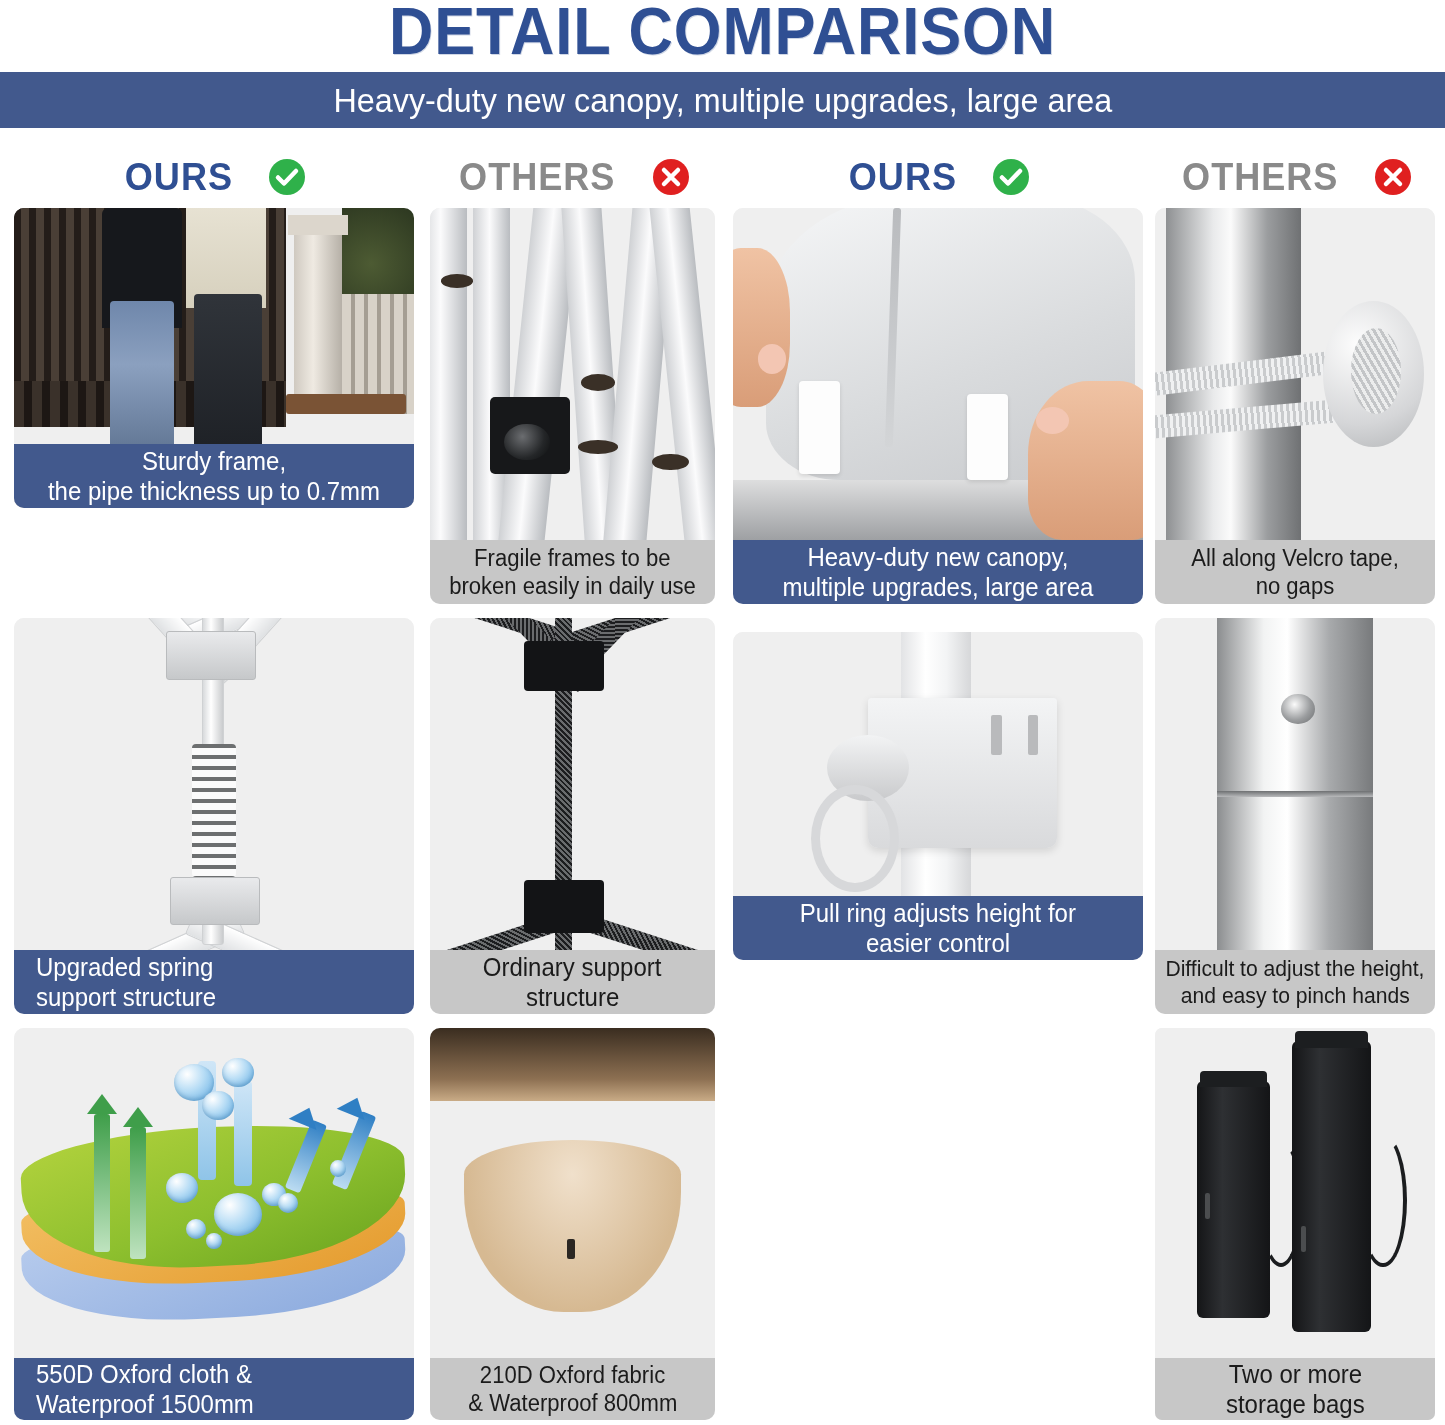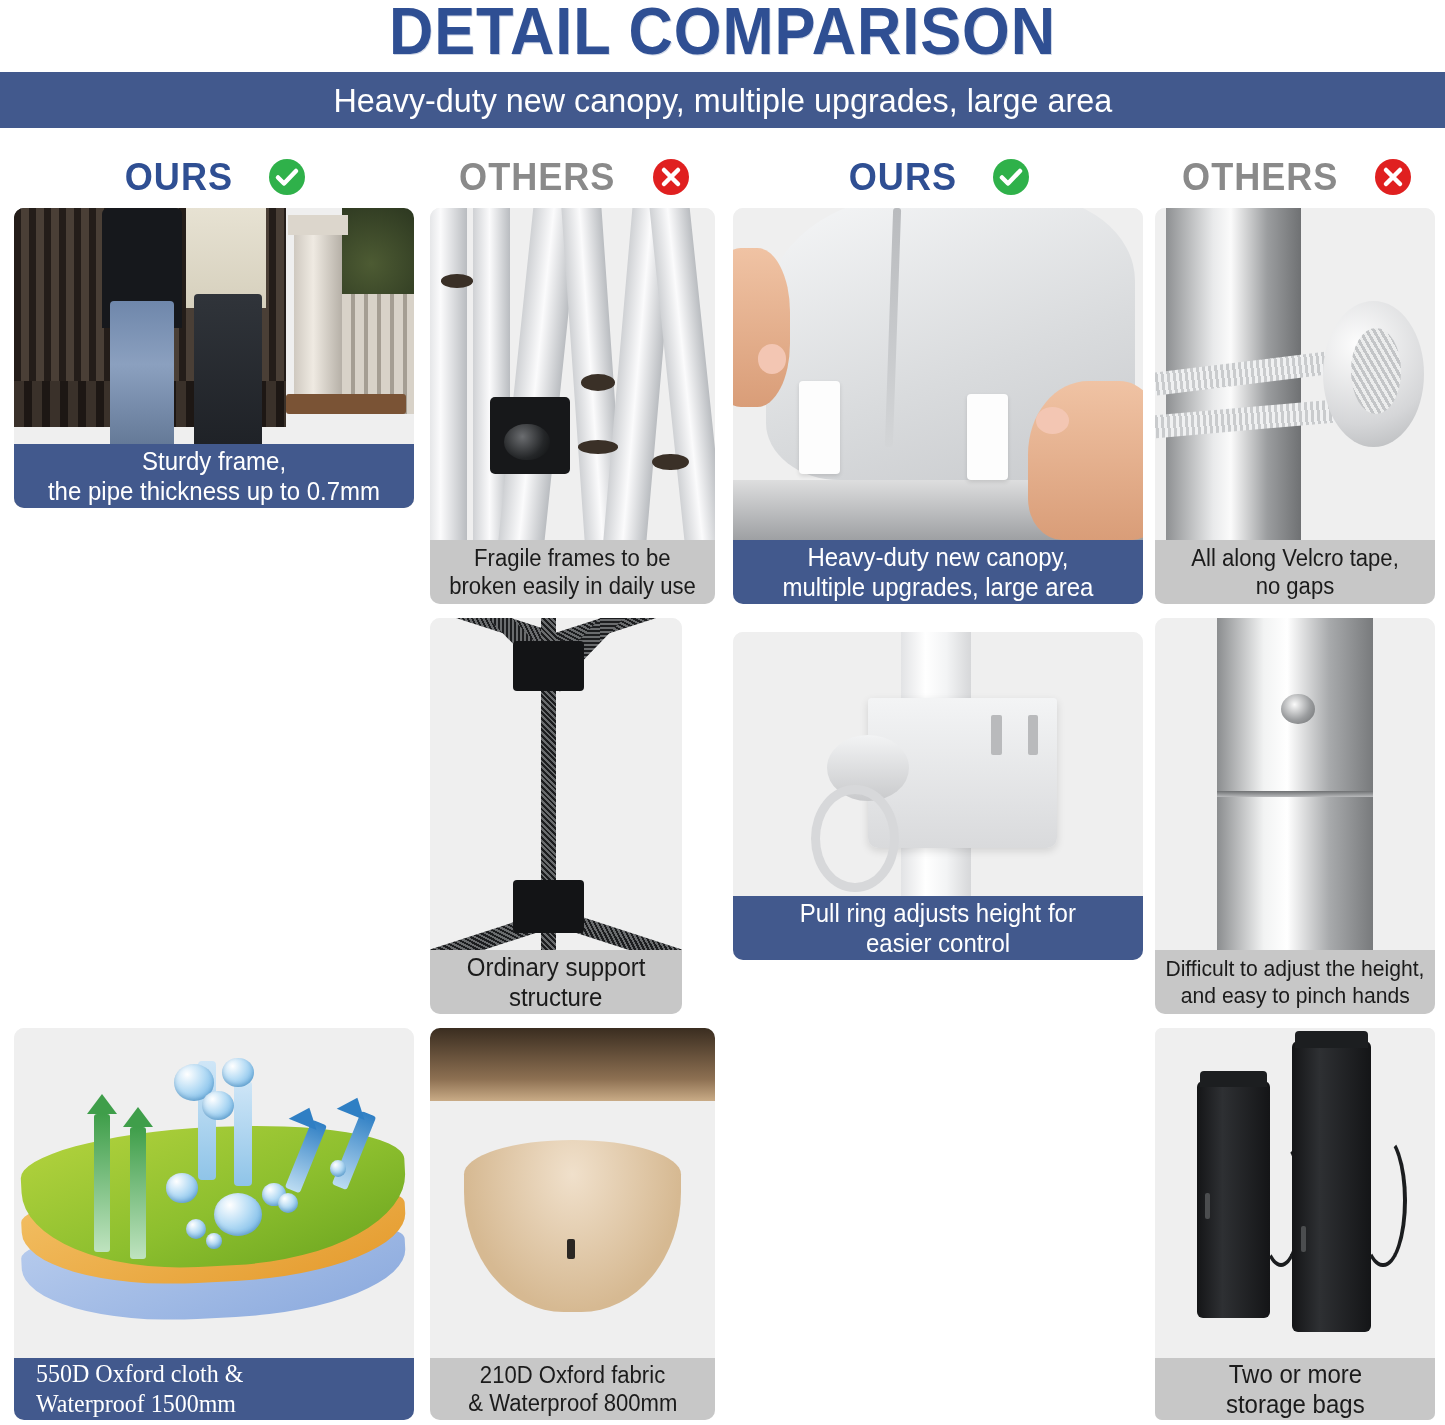--- a/index.html
+++ b/index.html
@@ -390,22 +390,40 @@
       <div class="c4-cord" style="left:-2%;top:60%;width:72%;transform:rotate(-5deg);"></div>
       <div class="c4-btn" style="left:60%;top:28%;width:36%;height:44%;"></div>
       <div class="c4-btn-in" style="left:70%;top:36%;width:18%;height:26%;"></div>
     </div>
     <div class="cap gray sm" style="height:64px;">
       <div class="line">All along Velcro tape,</div>
       <div class="line">no gaps</div>
     </div>
   </div>
 
-
-  <div class="card" style="left:430px;top:618px;width:252px;height:396px;">
+  <div class="card" style="left:14px;top:618px;width:400px;height:396px;">
+    <div class="photo c5-bg" style="height:332px;">
+      <div class="c5-bar" style="left:-4%;top:2%;width:60%;height:7%;transform:rotate(24deg);transform-origin:100% 50%;"></div>
+      <div class="c5-bar" style="left:44%;top:2%;width:60%;height:7%;transform:rotate(-24deg);transform-origin:0% 50%;"></div>
+      <div class="c5-bar" style="left:-4%;top:88%;width:60%;height:7%;transform:rotate(-24deg);transform-origin:100% 50%;"></div>
+      <div class="c5-bar" style="left:44%;top:88%;width:60%;height:7%;transform:rotate(24deg);transform-origin:0% 50%;"></div>
+      <div class="c5-bar" style="left:-6%;top:16%;width:58%;height:7%;transform:rotate(48deg);transform-origin:100% 50%;"></div>
+      <div class="c5-bar" style="left:48%;top:16%;width:58%;height:7%;transform:rotate(-48deg);transform-origin:0% 50%;"></div>
+      <div class="c5-post"></div>
+      <div class="c5-spring" style="left:44.5%;top:38%;width:11%;height:40%;"></div>
+      <div class="c5-blk" style="left:38%;top:4%;width:22%;height:14%;"></div>
+      <div class="c5-blk" style="left:39%;top:78%;width:22%;height:14%;"></div>
+    </div>
+    <div class="cap blue left" style="height:64px;">
+      <div class="line">Upgraded spring</div>
+      <div class="line">support structure</div>
+    </div>
+  </div>
+
+  <div class="card" style="left:430px;top:618px;width:285px;height:396px;">
     <div class="photo c6-bg" style="height:332px;">
       <div class="c6-bar" style="left:-6%;top:6%;width:62%;height:5%;transform:rotate(18deg);transform-origin:100% 50%;"></div>
       <div class="c6-bar" style="left:44%;top:6%;width:62%;height:5%;transform:rotate(-18deg);transform-origin:0% 50%;"></div>
       <div class="c6-bar" style="left:-6%;top:86%;width:62%;height:5%;transform:rotate(-18deg);transform-origin:100% 50%;"></div>
       <div class="c6-bar" style="left:44%;top:86%;width:62%;height:5%;transform:rotate(18deg);transform-origin:0% 50%;"></div>
       <div class="c6-bar" style="left:-6%;top:18%;width:60%;height:5%;transform:rotate(46deg);transform-origin:100% 50%;"></div>
       <div class="c6-bar" style="left:46%;top:18%;width:60%;height:5%;transform:rotate(-46deg);transform-origin:0% 50%;"></div>
       <div class="c6-post"></div>
       <div class="c6-hub" style="left:33%;top:7%;width:28%;height:15%;"></div>
       <div class="c6-hub" style="left:33%;top:79%;width:28%;height:16%;"></div>
@@ -437,21 +455,21 @@
       <div class="c8-pole"></div>
       <div class="c8-seam"></div>
       <div class="c8-screw"></div>
     </div>
     <div class="cap gray xs" style="height:64px;">
       <div class="line">Difficult to adjust the height,</div>
       <div class="line">and easy to pinch hands</div>
     </div>
   </div>
 
-  <div class="card" style="left:14px;top:1028px;width:400px;height:392px;font-family:Liberation Serif, serif;">
+  <div class="card" style="left:14px;top:1028px;width:400px;height:392px;">
     <div class="photo c9-bg" style="height:330px;">
       <div class="layer l-blue"></div>
       <div class="layer l-orange"></div>
       <div class="layer l-green"></div>
 
       <div class="arr arr-g" style="left:20%;top:26%;height:42%;"></div>
       <div class="arrhead" style="left:calc(20% - 7px);top:20%;border-bottom:20px solid #3f9e4a;"></div>
       <div class="arr arr-g" style="left:29%;top:30%;height:40%;"></div>
       <div class="arrhead" style="left:calc(29% - 7px);top:24%;border-bottom:20px solid #3f9e4a;"></div>
 

